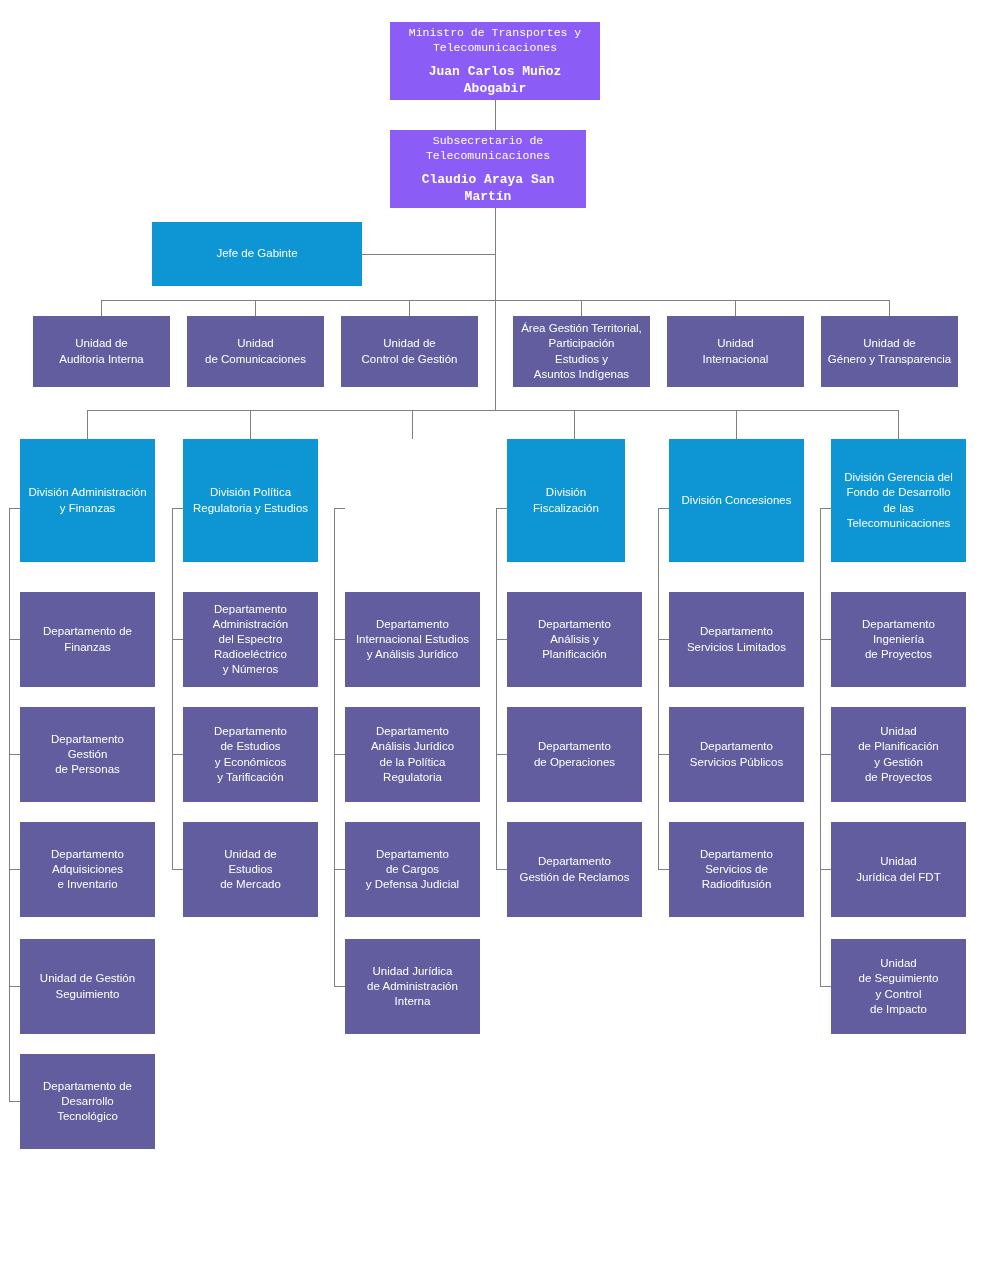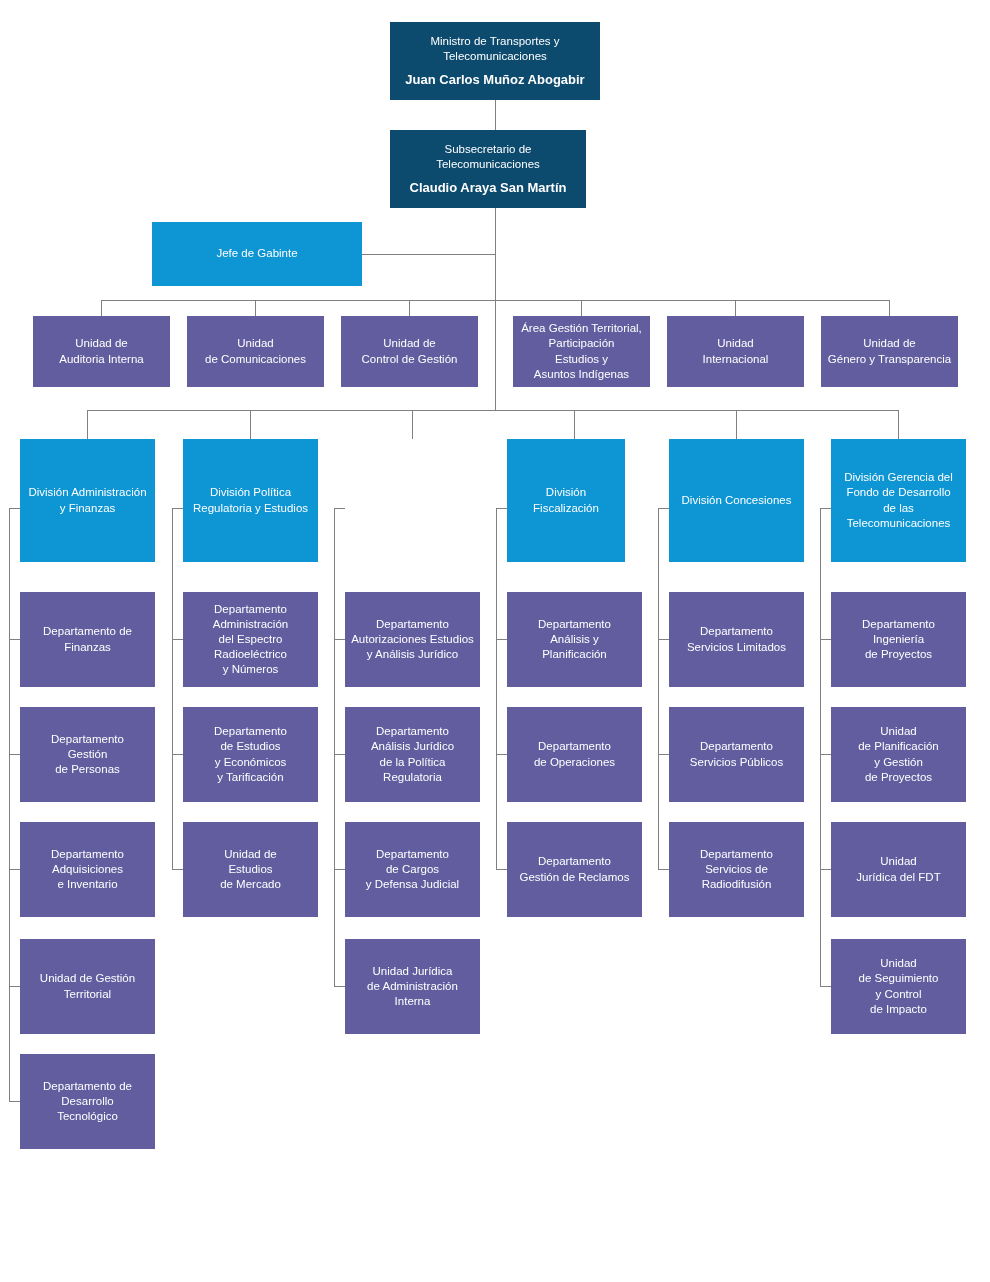--- a/index.html
+++ b/index.html
@@ -30,22 +30,23 @@
     align-items: center;
     justify-content: center;
     text-align: center;
     color: #ffffff;
     line-height: 1.32;
     padding: 4px 6px;
     z-index: 2;
   }
   .node .ln { display: block; }
   .lvl-top {
-    background: #0c4a6e;
+    background: #8b5cf6;
     font-size: 11.5px;
+    font-family: Liberation Mono, monospace;
   }
   .lvl-top .name {
     font-weight: bold;
     font-size: 13px;
     display: block;
     margin-top: 7px;
   }
   .lvl-cyan {
     background: #0d95d4;
     font-size: 11.5px;
@@ -195,21 +196,21 @@
     <div class="node lvl-purple" style="left: 20px; top: 822px; width: 135px; height: 95px;">
       <div class="inner">
         <span class="ln">Departamento</span>
         <span class="ln">Adquisiciones</span>
         <span class="ln">e Inventario</span>
       </div>
     </div>
     <div class="node lvl-purple" style="left: 20px; top: 939px; width: 135px; height: 95px;">
       <div class="inner">
         <span class="ln">Unidad de Gestión</span>
-        <span class="ln">Territorial</span>
+        <span class="ln">Seguimiento</span>
       </div>
     </div>
     <div class="node lvl-purple" style="left: 20px; top: 1054px; width: 135px; height: 95px;">
       <div class="inner">
         <span class="ln">Departamento de</span>
         <span class="ln">Desarrollo</span>
         <span class="ln">Tecnológico</span>
       </div>
     </div>
     <div class="node div-head" style="left: 183px; top: 439px; width: 135px; height: 123px;">
@@ -238,21 +239,21 @@
     <div class="node lvl-purple" style="left: 183px; top: 822px; width: 135px; height: 95px;">
       <div class="inner">
         <span class="ln">Unidad de</span>
         <span class="ln">Estudios</span>
         <span class="ln">de Mercado</span>
       </div>
     </div>
     <div class="node lvl-purple" style="left: 345px; top: 592px; width: 135px; height: 95px;">
       <div class="inner">
         <span class="ln">Departamento</span>
-        <span class="ln">Autorizaciones Estudios</span>
+        <span class="ln">Internacional Estudios</span>
         <span class="ln">y Análisis Jurídico</span>
       </div>
     </div>
     <div class="node lvl-purple" style="left: 345px; top: 707px; width: 135px; height: 95px;">
       <div class="inner">
         <span class="ln">Departamento</span>
         <span class="ln">Análisis Jurídico</span>
         <span class="ln">de la Política</span>
         <span class="ln">Regulatoria</span>
       </div>

